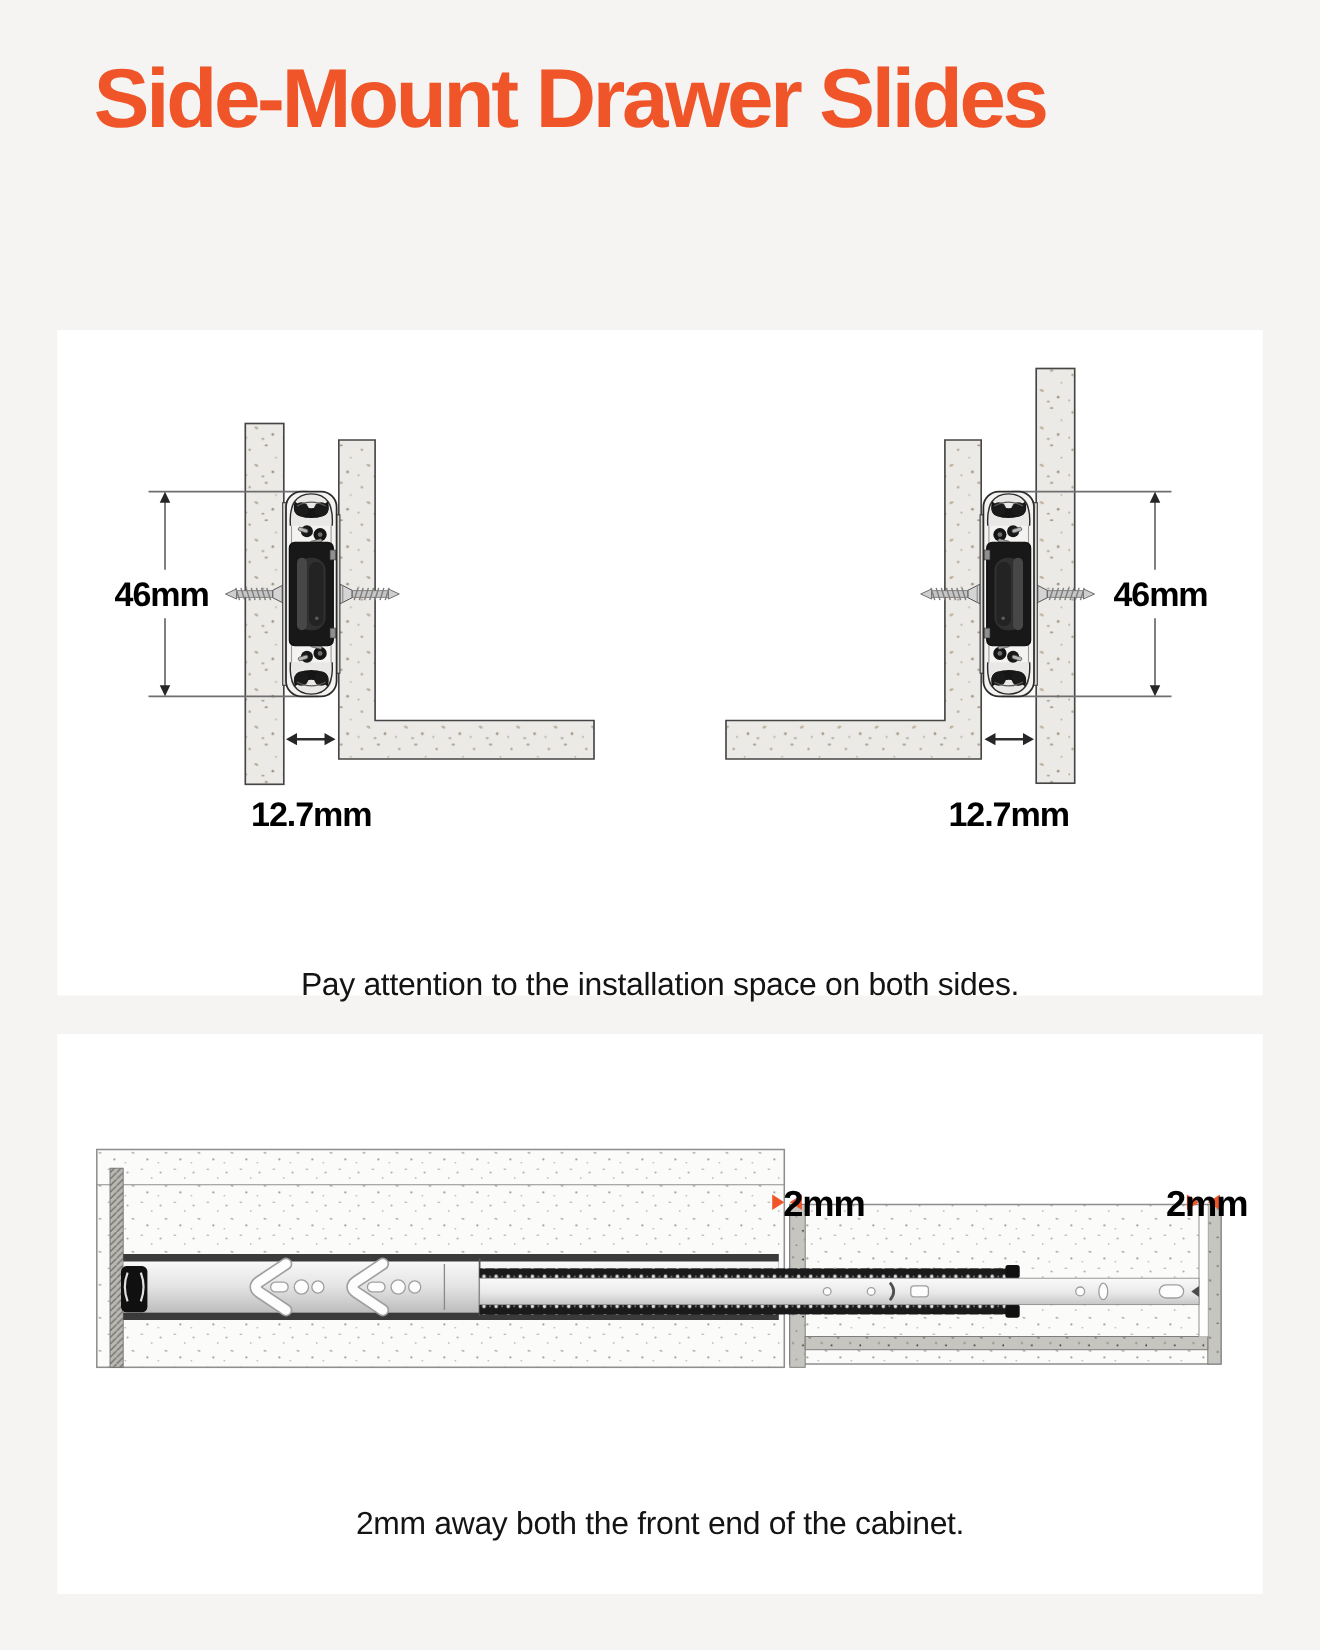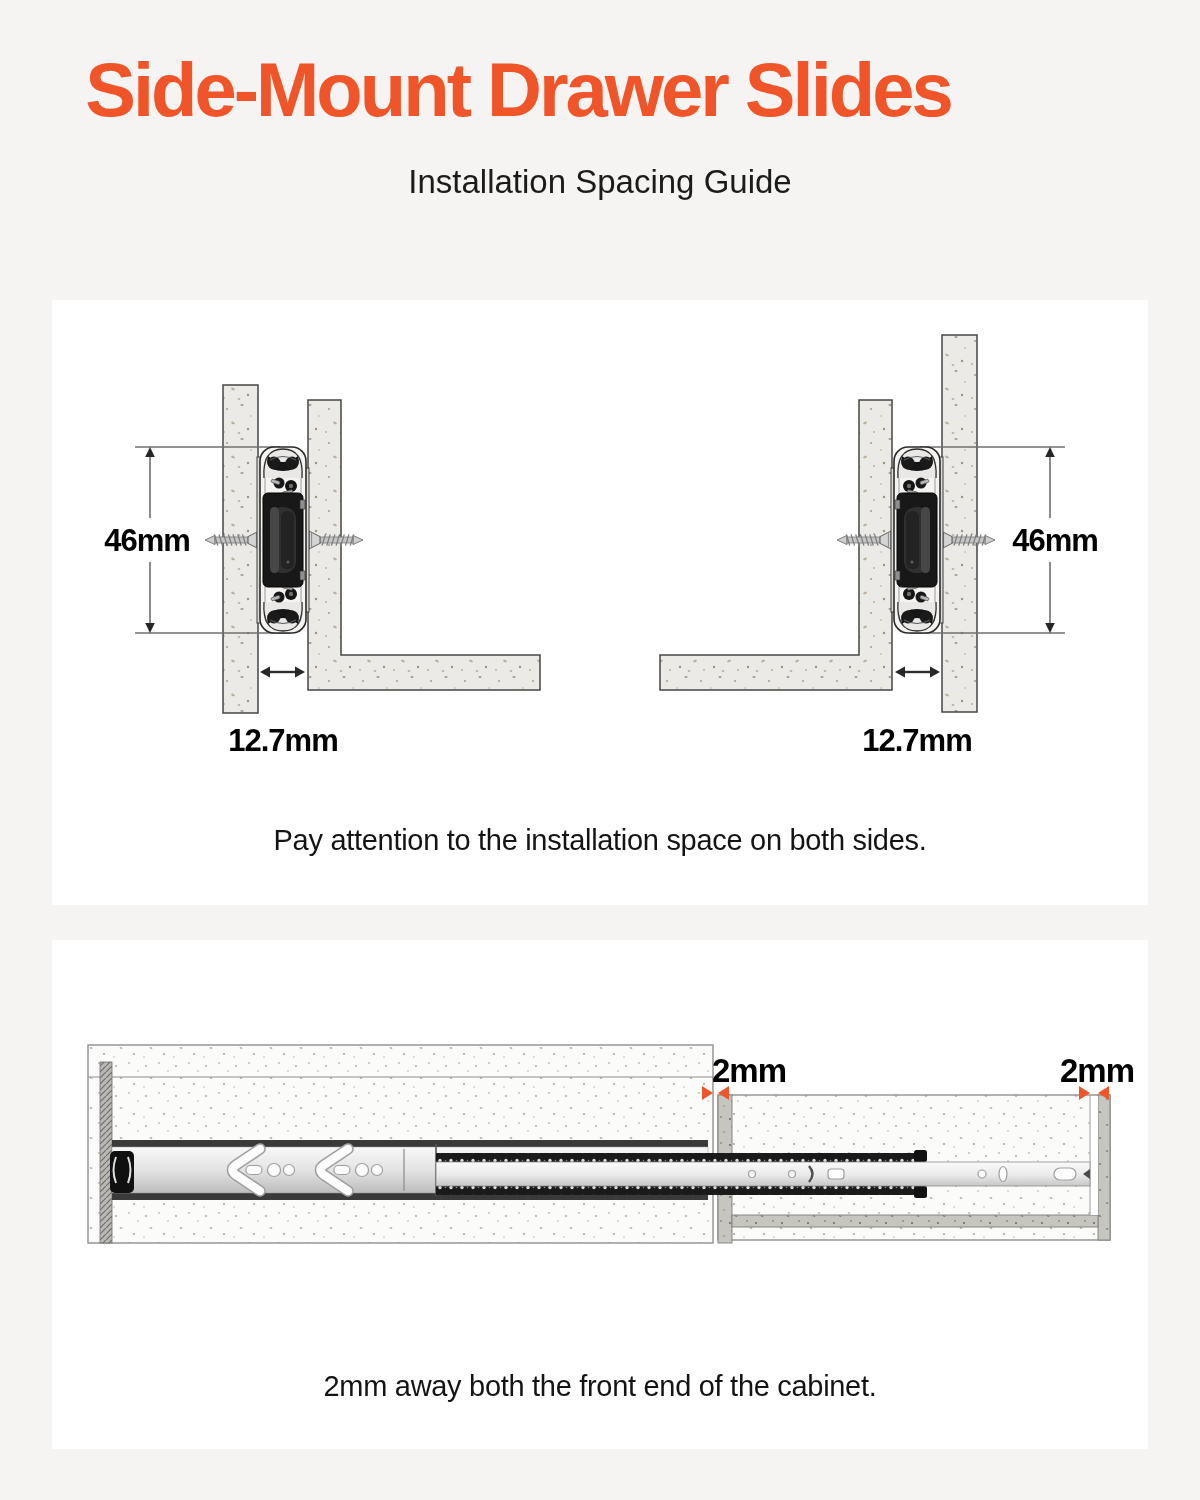--- a/index.html
+++ b/index.html
@@ -8,40 +8,39 @@
   .title{position:absolute;left:0;top:52px;width:1036px;text-align:center;
          font-size:76px;font-weight:700;letter-spacing:-3px;color:#f0552a;line-height:1;}
   .subtitle{position:absolute;left:0;top:164px;width:1200px;text-align:center;
          font-size:33px;font-weight:400;color:#1b1b1b;line-height:1.1;}
   .panel{position:absolute;left:52px;width:1096px;background:#ffffff;}
   #panel-spacing{top:300px;height:605px;}
   #panel-front{top:940px;height:509px;}
   .lbl{position:absolute;transform:translate(-50%,-50%);white-space:nowrap;
        font-weight:700;color:#000000;line-height:1;}
   .lbl-dim{font-size:31px;letter-spacing:-1px;}
-  .lbl-2mm{font-size:33px;letter-spacing:-1px;}
+  .lbl-2mm{font-size:33px;letter-spacing:-1px;margin-top:24px;}
   .caption{position:absolute;transform:translate(-50%,-50%);white-space:nowrap;
        font-size:29px;letter-spacing:-0.3px;color:#141414;font-weight:400;}
   svg{position:absolute;left:0;top:0;display:block;}
   .board{fill:url(#speckA);stroke:#454545;stroke-width:1.5;}
   .dim{stroke:#6f6f6f;stroke-width:1.6;fill:none;}
   .dim2{stroke:#2e2e2e;stroke-width:2.4;fill:none;}
   .ah{fill:#262626;stroke:none;}
   .wall{fill:url(#speckD);stroke:#7d7d7d;stroke-width:0.9;}
   .boxL{fill:url(#speckL);stroke:#8f8f8f;stroke-width:1.4;}
   .holeW{fill:#fdfdfd;stroke:#9f9f9f;stroke-width:1.2;}
   .oarrow{fill:#f0552a;stroke:none;}
 </style>
 </head>
 <body>
 
 <div id="canvas">
 
   <div class="title">Side-Mount Drawer Slides</div>
-  <div class="subtitle">Installation Spacing Guide</div>
 
   <div class="panel" id="panel-spacing">
     <svg width="1096" height="605" viewBox="0 0 1096 605">
       <defs>
         <pattern id="speckA" width="34" height="34" patternUnits="userSpaceOnUse">
           <rect width="34" height="34" fill="#eceae6"></rect>
           <circle cx="5" cy="7" r="1.1" fill="#b2a291"></circle>
           <ellipse cx="20" cy="3" rx="1.6" ry="0.9" fill="#a89a89"></ellipse>
           <circle cx="29" cy="14" r="0.8" fill="#b8ab9c"></circle>
           <ellipse cx="11" cy="21" rx="2" ry="1.1" fill="#baac9b" transform="rotate(25 11 21)"></ellipse>
@@ -223,19 +222,19 @@
         <polygon class="oarrow" points="1038,153 1027,146 1027,160"></polygon>
         <polygon class="oarrow" points="1046,153 1057,146 1057,160"></polygon>
       </g>
     </svg>
   </div>
 
   <div class="lbl lbl-dim" style="left:147px;top:540px;">46mm</div>
   <div class="lbl lbl-dim" style="left:1055px;top:540px;">46mm</div>
   <div class="lbl lbl-dim" style="left:283px;top:740px;">12.7mm</div>
   <div class="lbl lbl-dim" style="left:917px;top:740px;">12.7mm</div>
-  <div class="caption" style="left:600px;top:840px;">Pay attention to the installation space on both sides.</div>
+  <div class="caption" style="left:600px;top:896px;">Pay attention to the installation space on both sides.</div>
 
   <div class="lbl lbl-2mm" style="left:749px;top:1070px;">2mm</div>
   <div class="lbl lbl-2mm" style="left:1097px;top:1070px;">2mm</div>
   <div class="caption" style="left:600px;top:1386px;">2mm away both the front end of the cabinet.</div>
 
 </div>
 
 </body></html>

